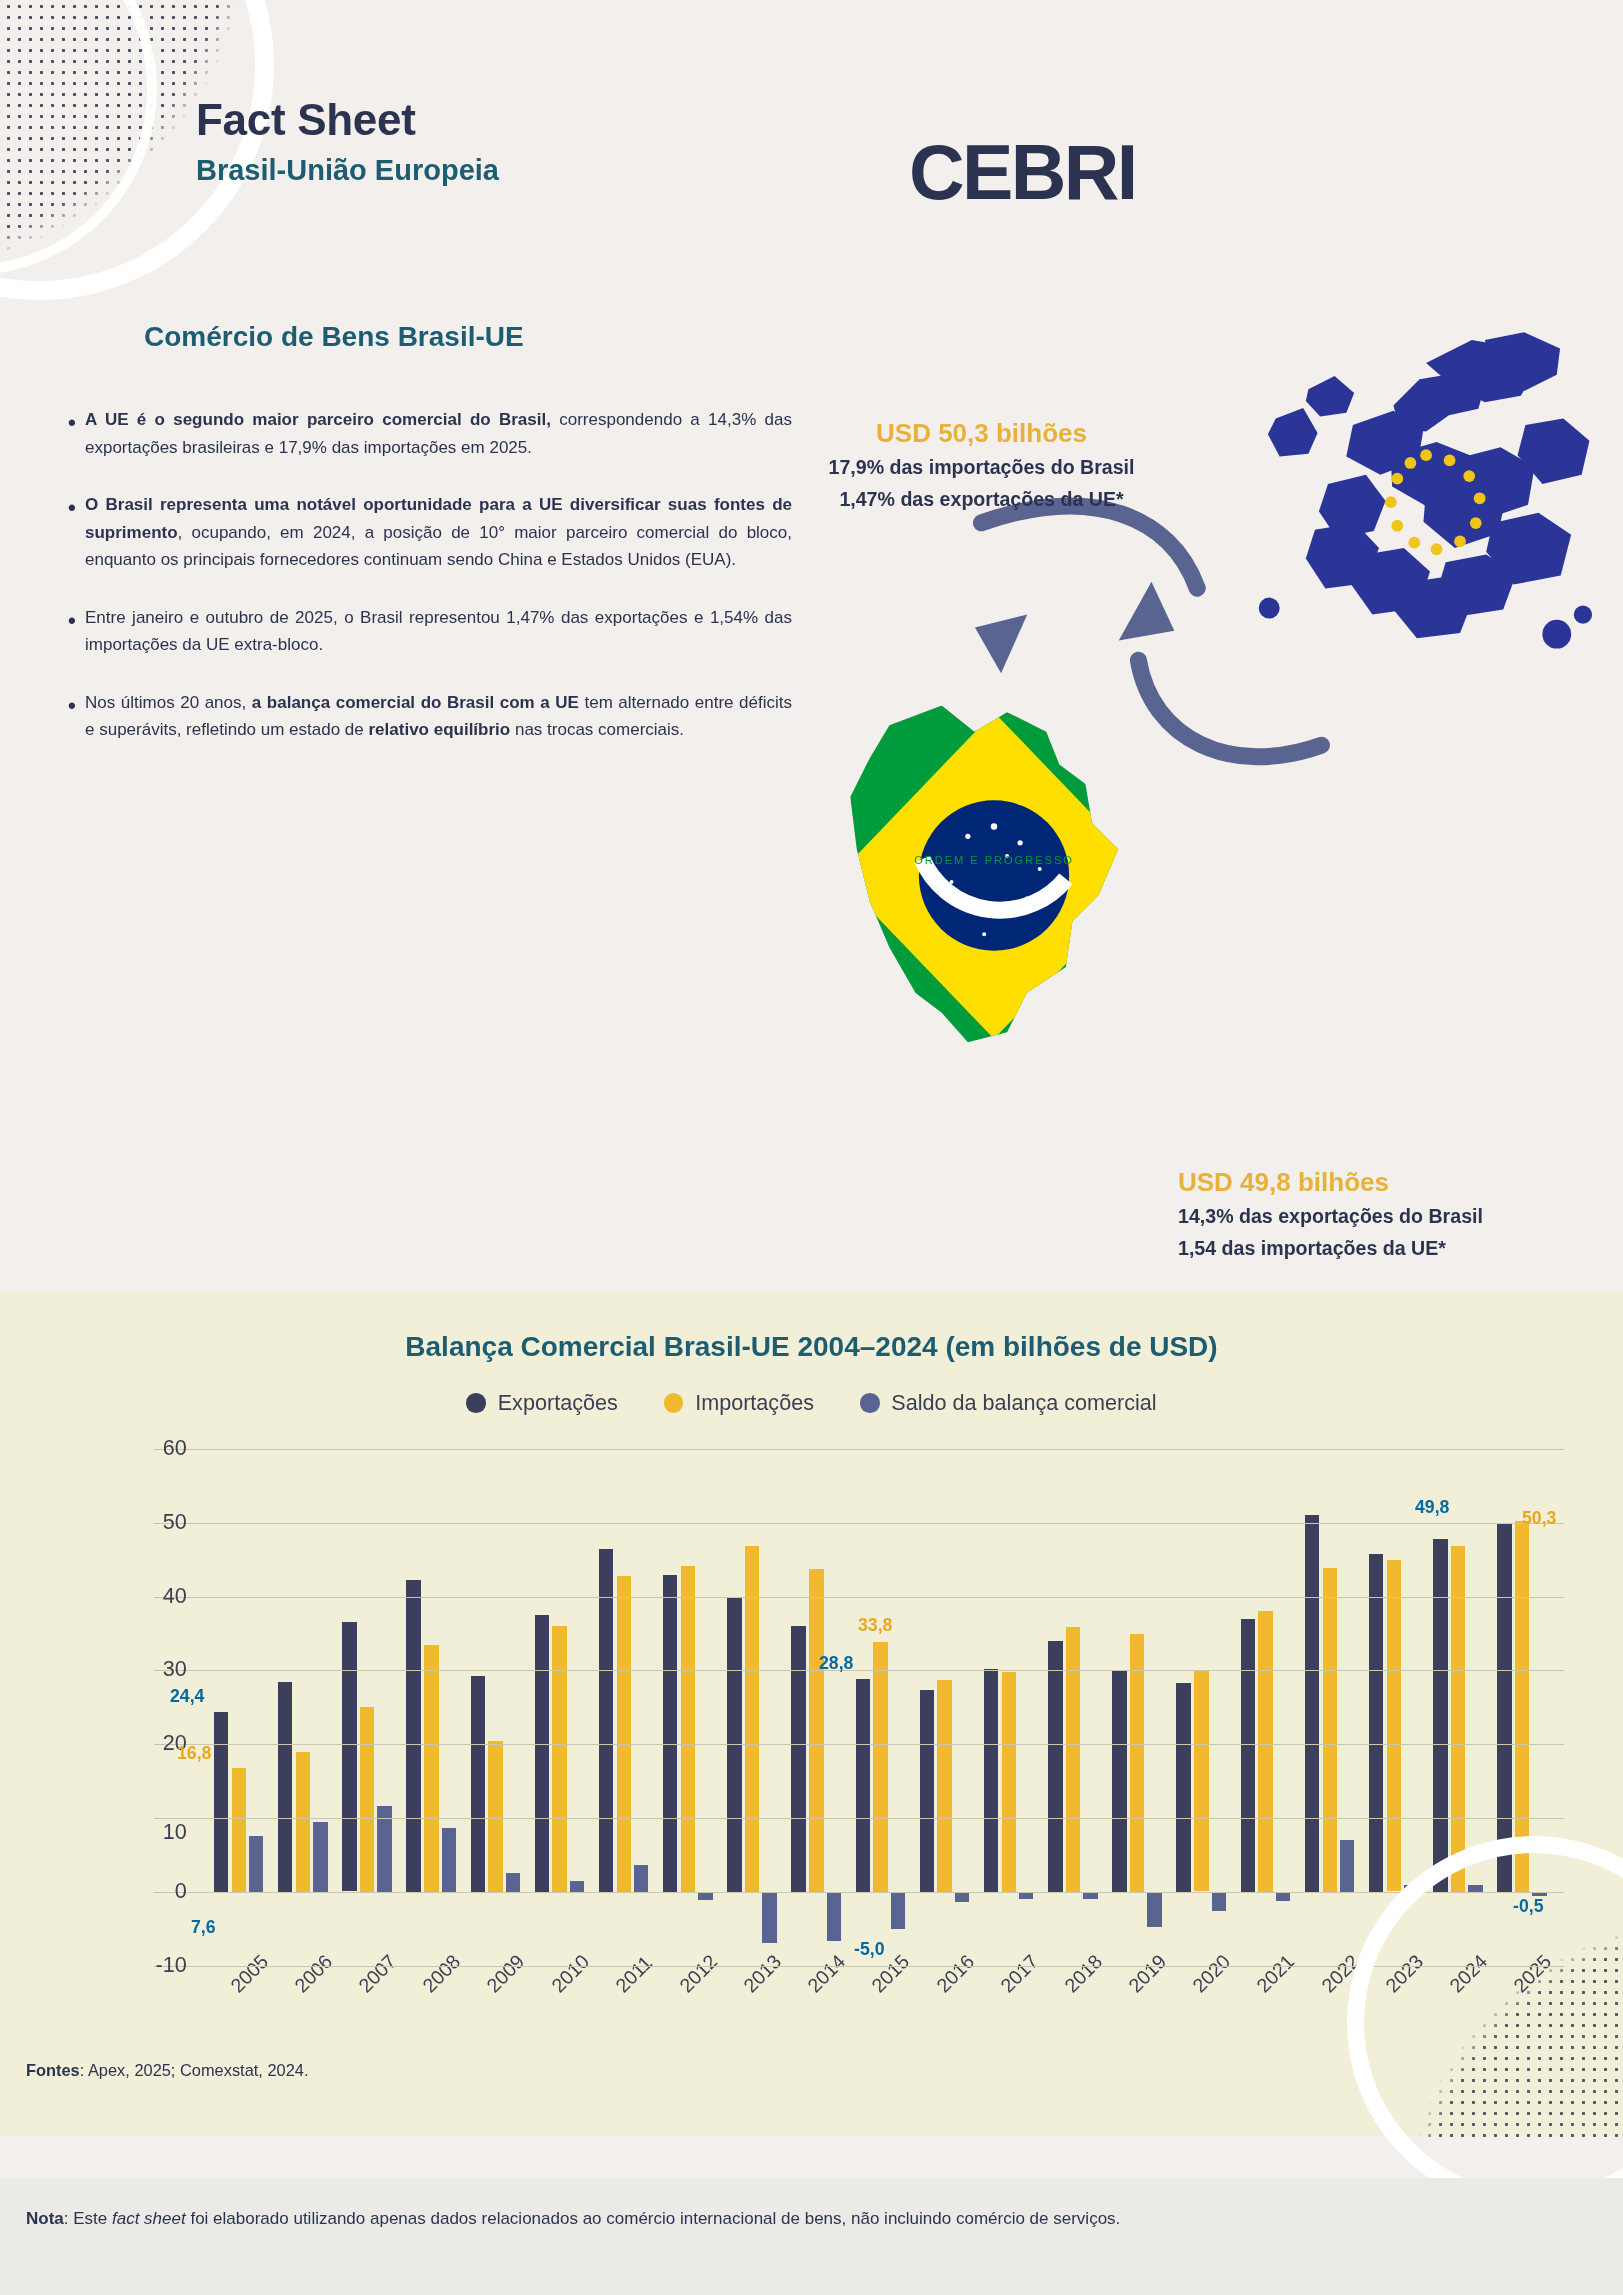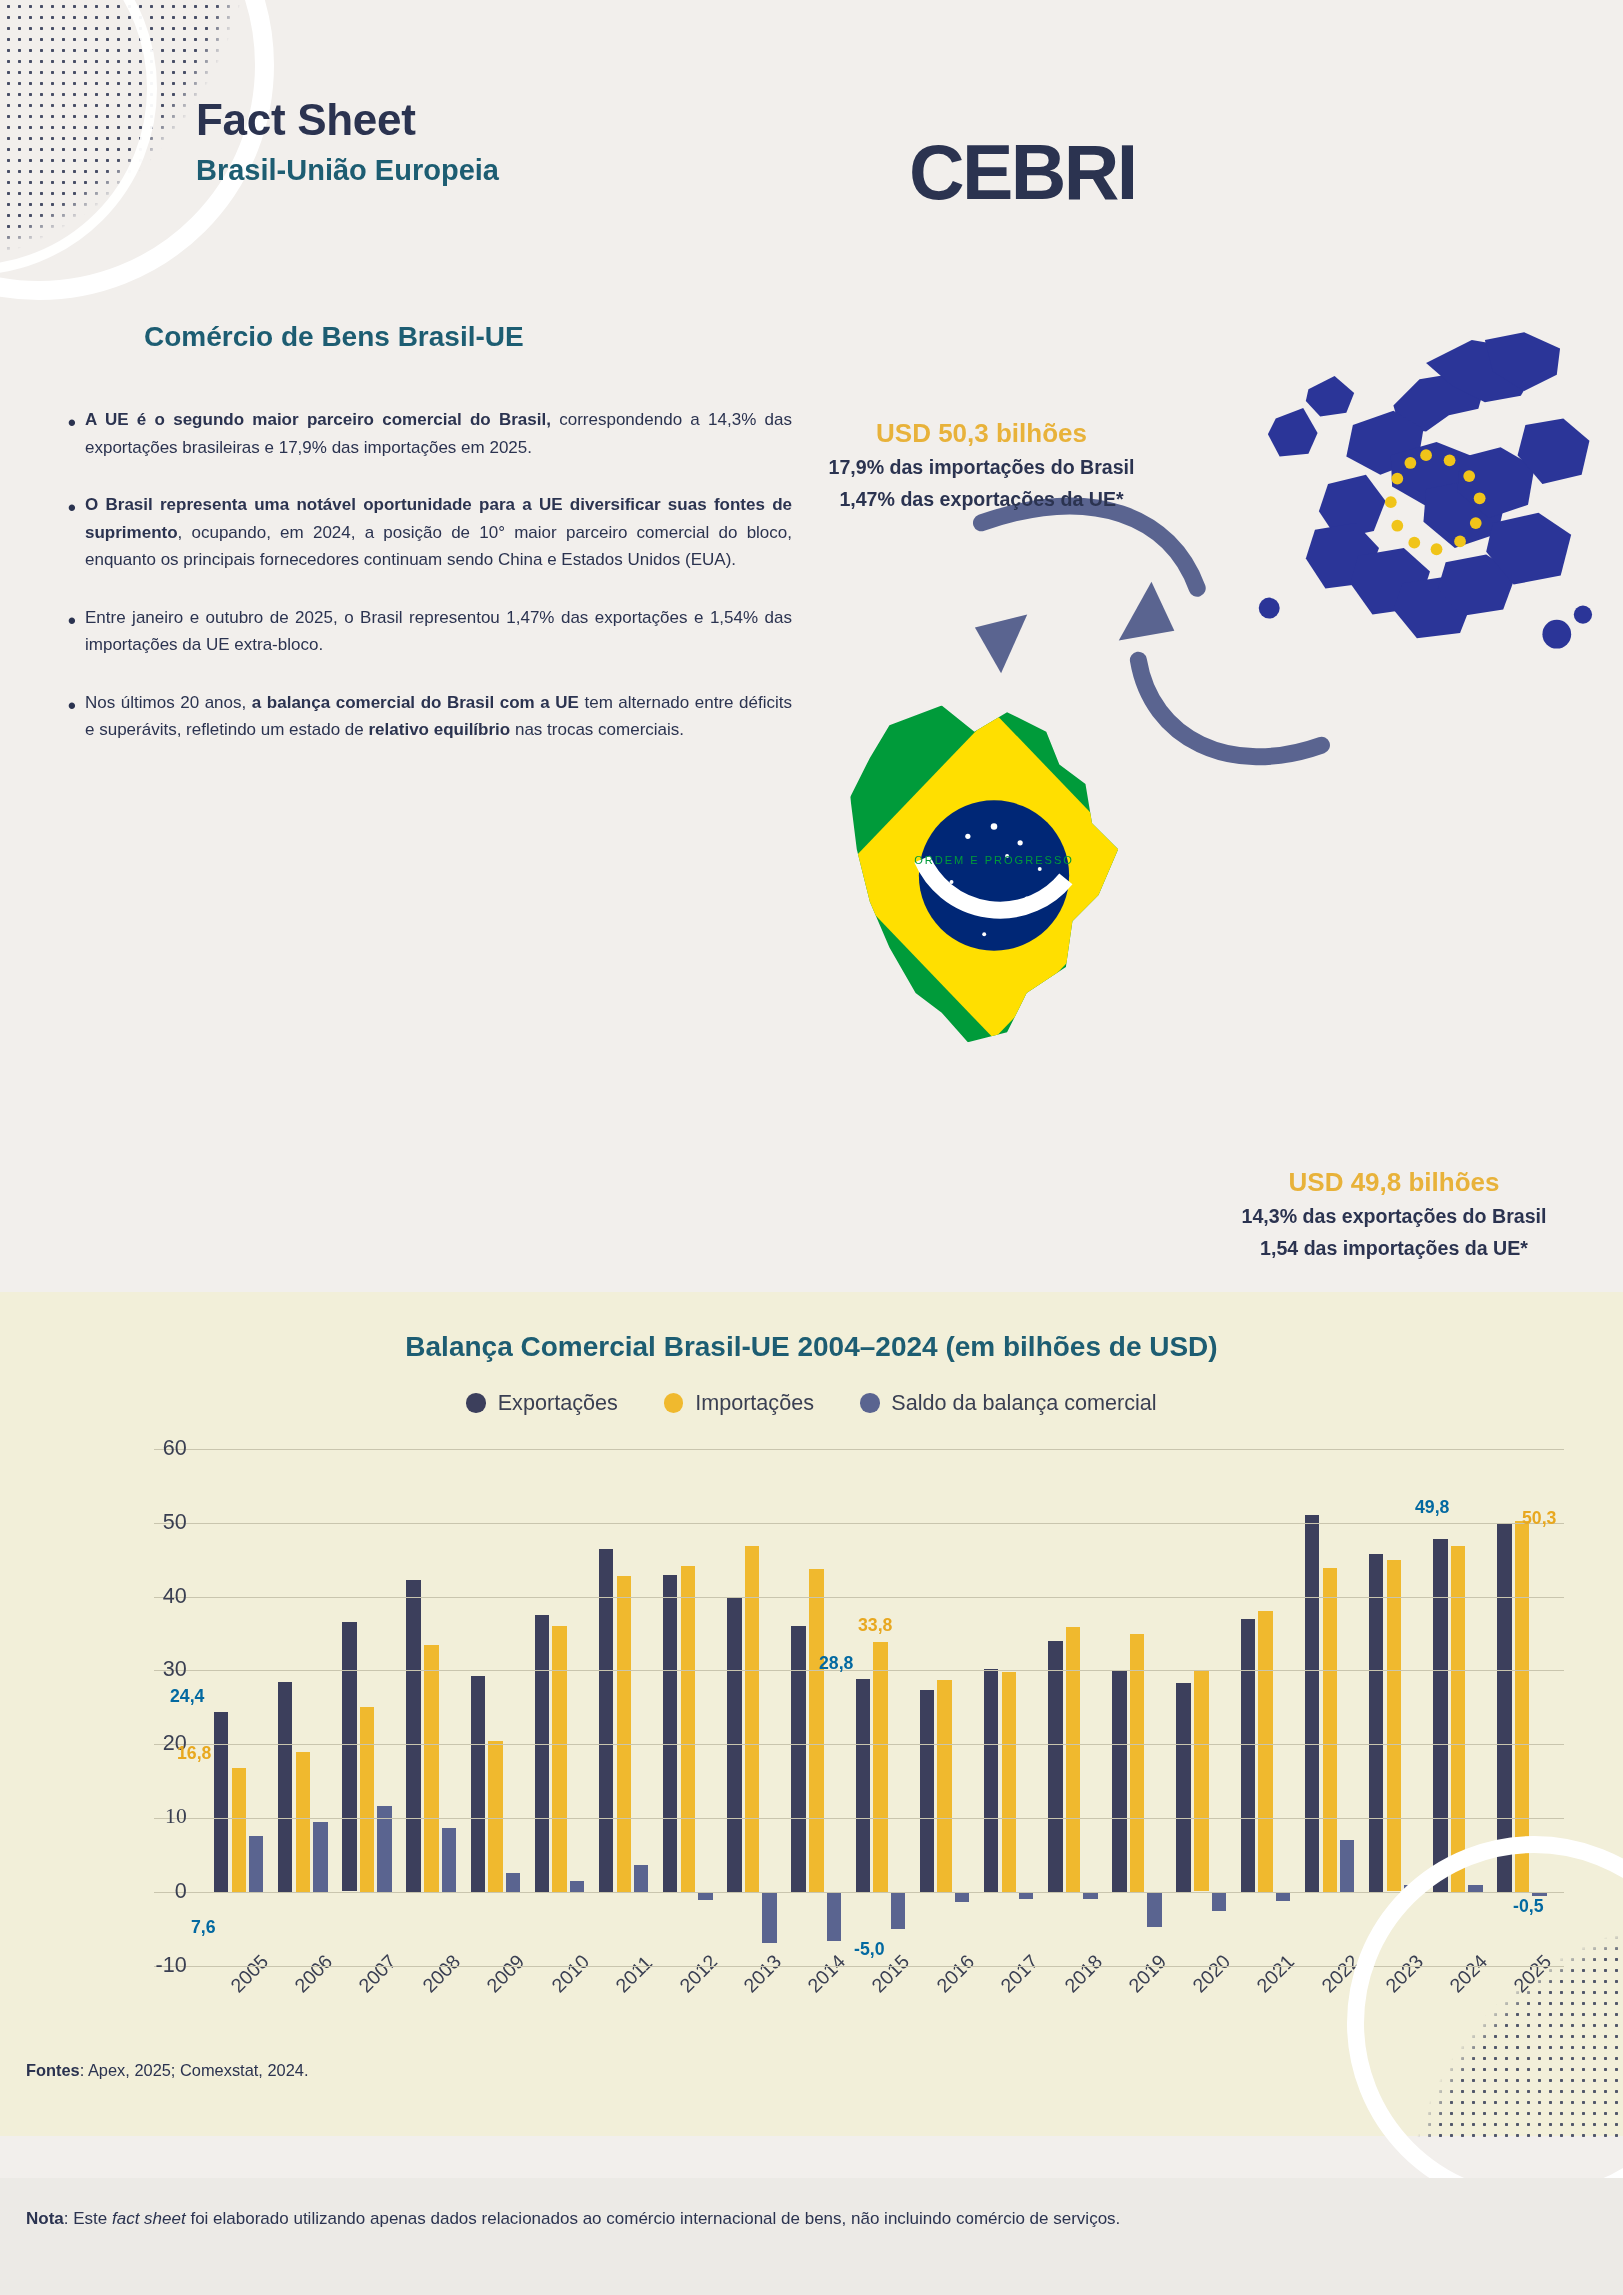--- a/index.html
+++ b/index.html
@@ -61,21 +61,21 @@
   .btext{font-size:17px;line-height:1.62;color:#2b3350;text-align:justify;}
   .btext b{font-weight:bold;}
 
   
   .rightblock{position:absolute;top:307px;left:772px;width:837px;height:929px;}
   .eu-map{position:absolute;top:19.6px;left:458px;}
   .brazil-flagmap{position:absolute;top:379px;left:39px;}
   .callout-top{position:absolute;top:111px;left:0px;width:419px;text-align:center;}
   .callout-top .big{font-size:26px;font-weight:bold;color:#e8b23a;}
   .callout-top .small{font-size:19.6px;font-weight:bold;color:#2b3350;line-height:1.45;margin-top:3.9px;}
-  .callout-bot{position:absolute;top:860px;left:406px;width:432px;text-align:center;}
+  .callout-bot{position:absolute;top:860px;left:406px;width:432px;text-align:left;}
   .callout-bot .big{font-size:26px;font-weight:bold;color:#e8b23a;}
   .callout-bot .small{font-size:19.6px;font-weight:bold;color:#2b3350;line-height:1.45;margin-top:3.9px;}
   .sources-map{position:absolute;top:1132px;left:1040px;font-size:15px;color:#2b3350;line-height:1.6;}
   .sources-map b{font-weight:bold;}
 
   
   .chartpanel{position:absolute;top:1292px;left:0;width:1623px;height:844px;background:#f2efd9;}
   .chart-title{position:absolute;top:39px;left:0;width:1623px;text-align:center;font-size:28px;font-weight:bold;color:#1d5d72;}
   .legend{position:absolute;top:98px;left:0;width:1623px;display:flex;justify-content:center;gap:46px;}
   .legend .item{display:flex;align-items:center;gap:11.8px;font-size:21.6px;color:#3a3f52;}
@@ -436,21 +436,21 @@
         <div class="ylabel" style="top: 0px;">60</div>
         <div class="gridline" style="top: 74px;"></div>
         <div class="ylabel" style="top: 74px;">50</div>
         <div class="gridline" style="top: 148px;"></div>
         <div class="ylabel" style="top: 148px;">40</div>
         <div class="gridline" style="top: 221px;"></div>
         <div class="ylabel" style="top: 221px;">30</div>
         <div class="gridline" style="top: 295px;"></div>
         <div class="ylabel" style="top: 295px;">20</div>
         <div class="gridline" style="top: 369px;"></div>
-        <div class="ylabel" style="top: 369px; font-family: Liberation Serif, serif;">10</div>
+        <div class="ylabel" style="top: 384px;">10</div>
         <div class="gridline" style="top: 443px;"></div>
         <div class="ylabel" style="top: 443px;">0</div>
         <div class="gridline" style="top: 517px;"></div>
         <div class="ylabel" style="top: 517px;">-10</div>
         <div class="ann dark" style="left: 52px; top: 237px;">24,4</div>
         <div class="ann gold" style="left: 59px; top: 294px;">16,8</div>
         <div class="ann dark" style="left: 73px; top: 468px;">7,6</div>
         <div class="ann dark" style="left: 701px; top: 204px;">28,8</div>
         <div class="ann gold" style="left: 740px; top: 166px;">33,8</div>
         <div class="ann dark" style="left: 736px; top: 490px;">-5,0</div>

